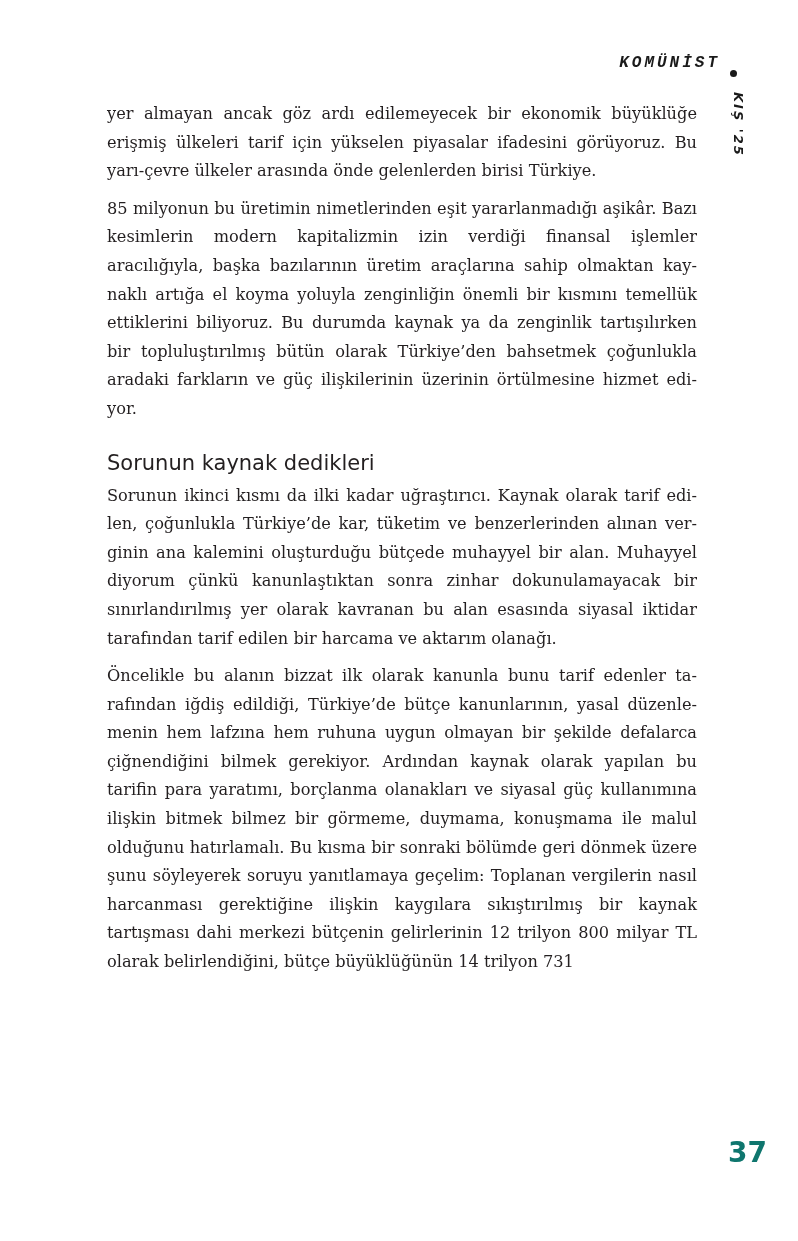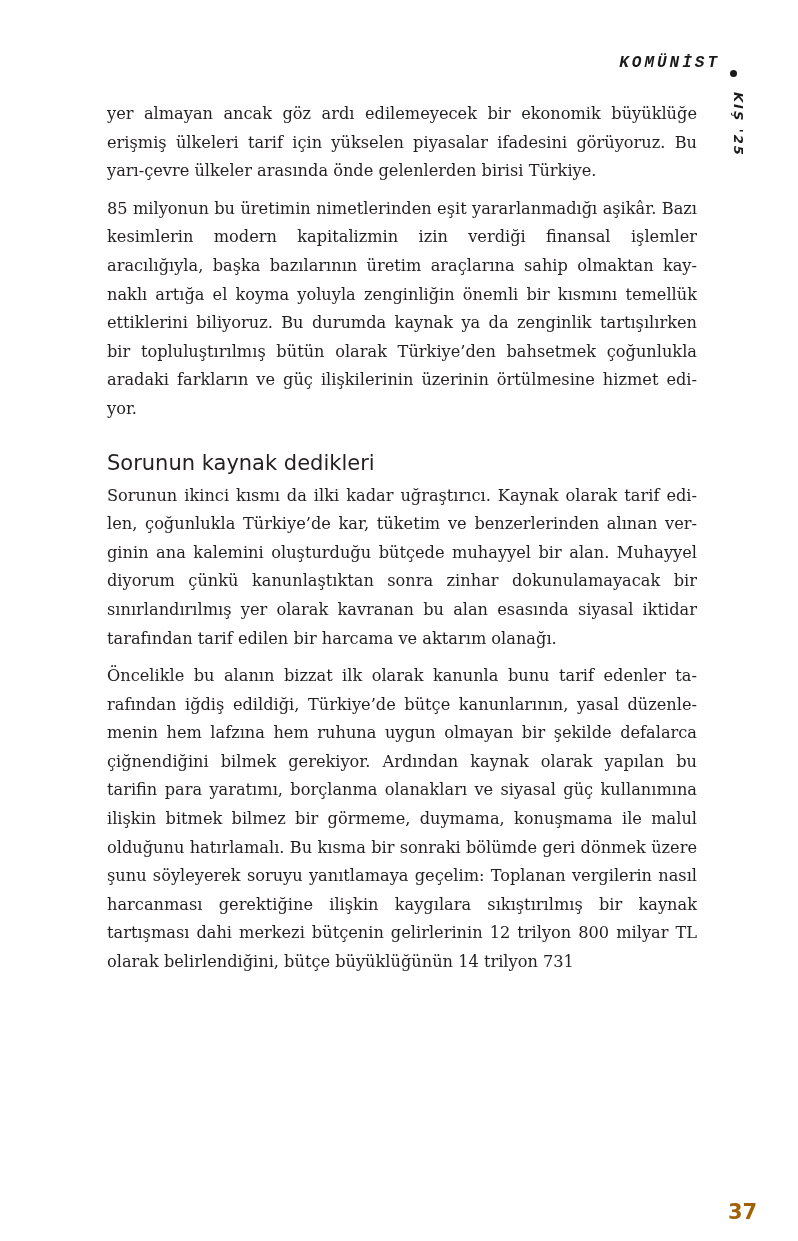--- a/index.html
+++ b/index.html
@@ -26,22 +26,22 @@
       position: absolute; left: 107px; top: 100px; width: 590px;
       font-family: "DejaVu Serif", serif; font-size: 16.2px; line-height: 28.6px;
       text-align: justify; hyphens: manual;
     }
     .body-text p { margin: 0 0 9px 0; }
     .section-heading {
       font-family: "DejaVu Sans", sans-serif; font-size: 21px; font-weight: normal;
       margin: 24px 0 4px 0; line-height: 30px; color: #231f20;
     }
     .page-number {
-      position: absolute; left: 728px; top: 1200px;
-      font-family: "DejaVu Sans", sans-serif; font-weight: bold; font-size: 21px; color: #a16207;
+      position: absolute; left: 728px; top: 1136px;
+      font-family: "DejaVu Sans", sans-serif; font-weight: bold; font-size: 28px; color: #0f766e;
     }
   </style>
 </head>
 <body>
 
 <div class="header-title">KOMÜNİST</div>
 <div class="header-dot"></div>
 <div class="side-label">KIŞ '25</div>
 
 <div class="body-text">

